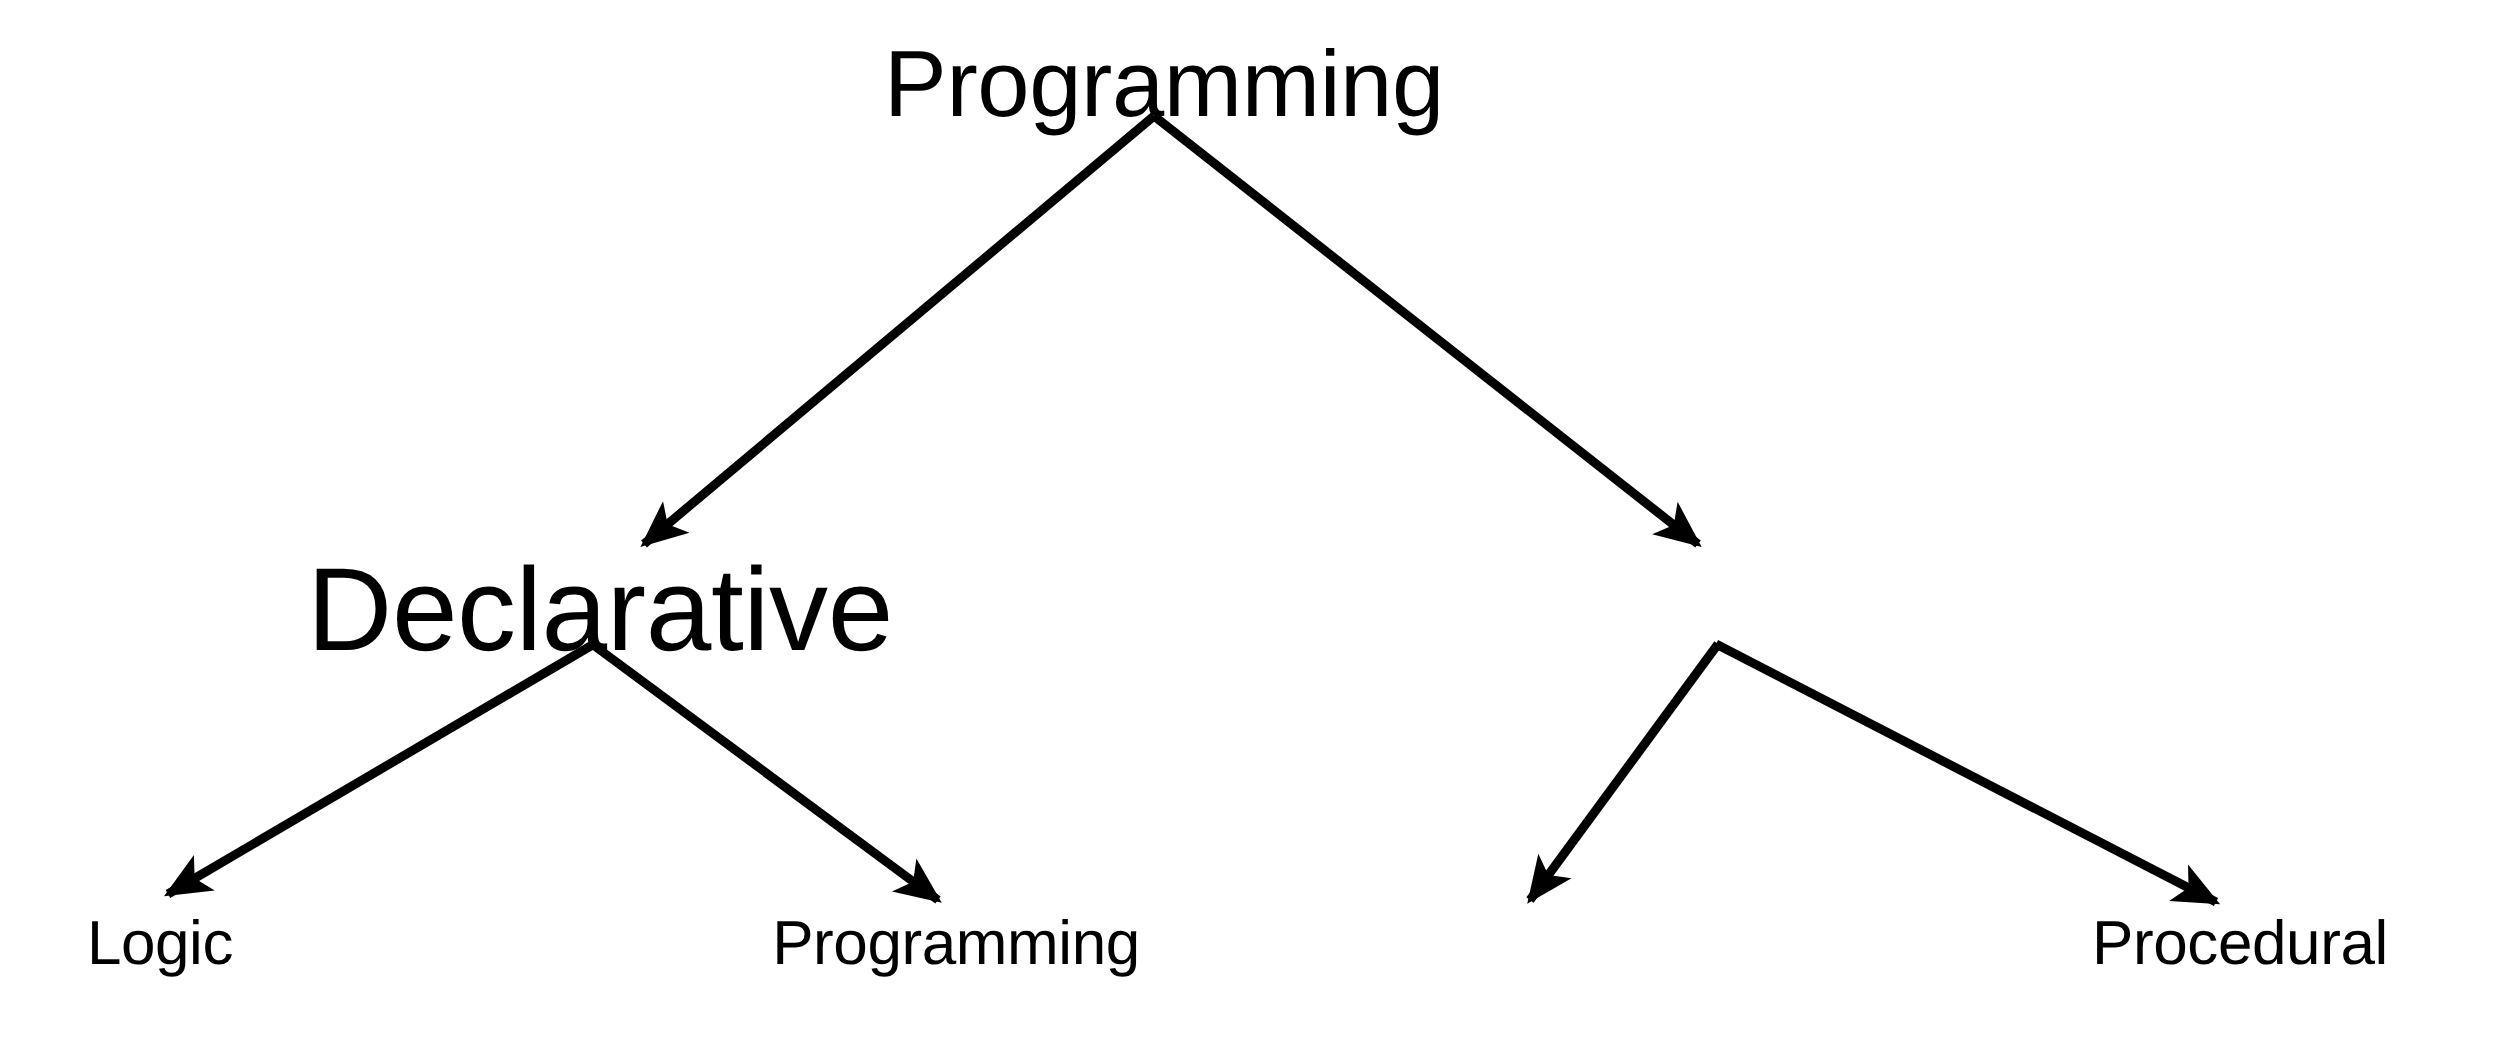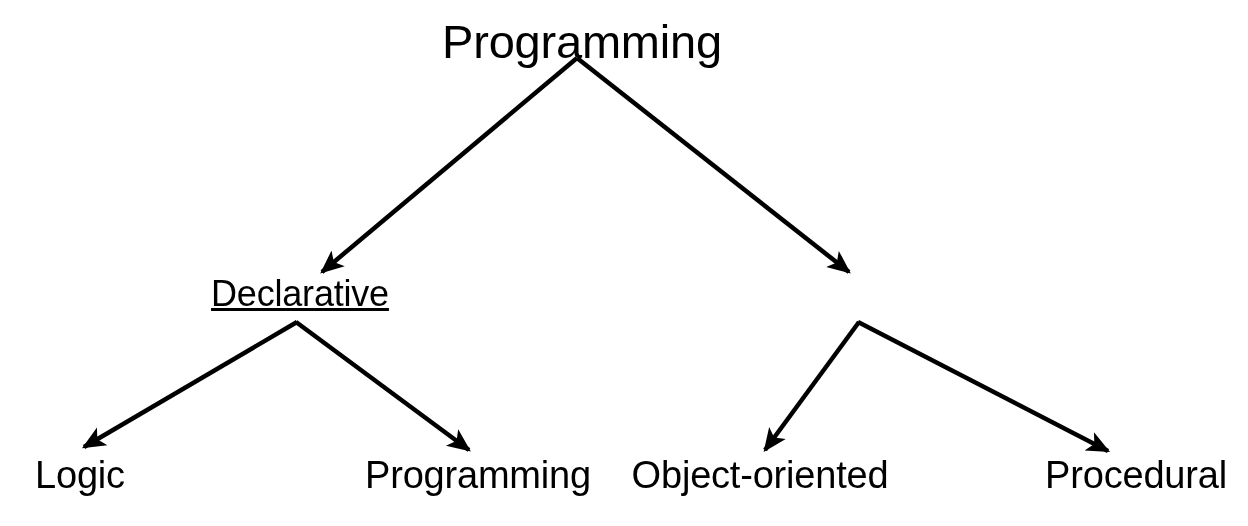--- a/index.html
+++ b/index.html
@@ -30,25 +30,24 @@
     white-space: nowrap;
     text-align: center;
     transform: translateX(-50%);
     line-height: 1;
     letter-spacing: -0.2px;
   }
   .node-root {
     font-size: 47px;
   }
   .node-mid {
-    font-size: 36px;
-    text-decoration: underline;
+    font-size: 59px;
   }
   .node-leaf {
-    font-size: 38px;
+    font-size: 31px;
   }
 </style>
 </head>
 <body>
 
 <div id="diagram-root">
 
   <svg id="edge-layer" viewBox="0 0 1248 526" width="1248" height="526" xmlns="http://www.w3.org/2000/svg">
     <defs>
       <marker id="arrow-head" viewBox="0 0 10 10" refX="9" refY="5" markerWidth="5.2" markerHeight="5.2" orient="auto-start-reverse" markerUnits="strokeWidth">
@@ -71,17 +70,16 @@
 
   <div class="node-label node-root" style="left:582px; top:18px;">Programming</div>
 
   <div class="node-label node-mid" style="left:300px; top:276px;">Declarative</div>
 
 
   <div class="node-label node-leaf" style="left:80px; top:456px;">Logic</div>
 
   <div class="node-label node-leaf" style="left:478px; top:456px;">Programming</div>
 
-  <div class="node-label node-leaf" style="left:760px; top:456px;">Object-oriented</div>
 
-  <div class="node-label node-leaf" style="left:1120px; top:456px;margin-left:16px;">Procedural</div>
+  <div class="node-label node-leaf" style="left:1120px; top:456px;">Procedural</div>
 
 </div>
 
 </body></html>

